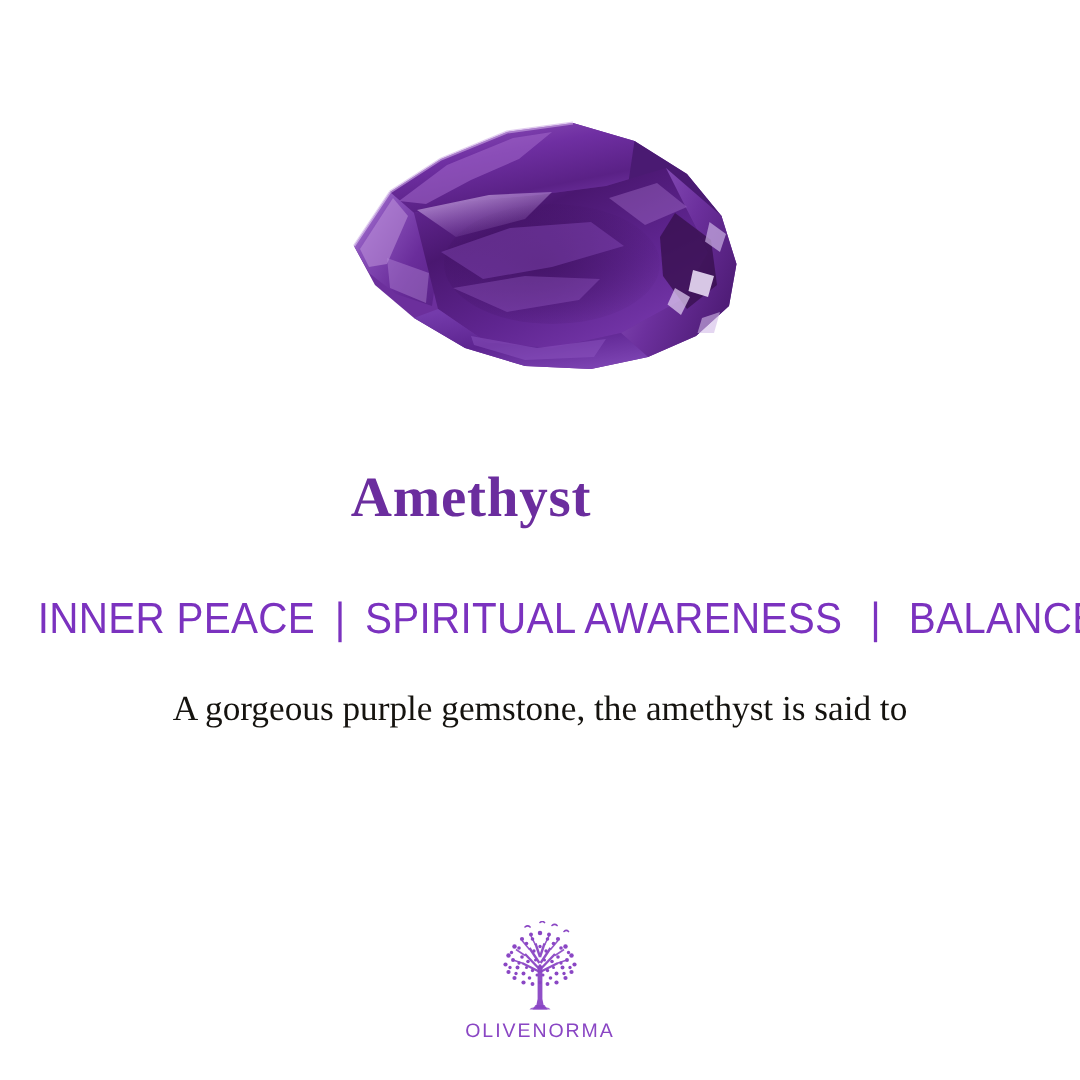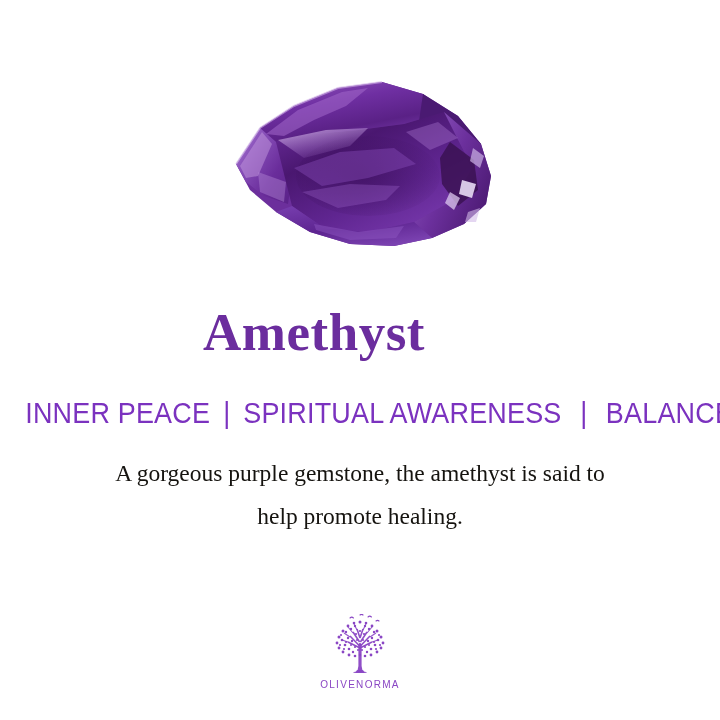--- a/index.html
+++ b/index.html
@@ -37,21 +37,21 @@
 
   
   .title {
     position: absolute;
     left: 0;
     top: 300px;
     width: 628px;
     text-align: center;
     font-family: "Liberation Serif", serif;
     font-weight: bold;
-    font-size: 53px;
+    font-size: 38px;
     line-height: 64px;
     letter-spacing: 0.5px;
     color: #6b2d9e;
     white-space: nowrap;
   }
 
   
   .keywords {
     position: absolute;
     left: 0;
@@ -99,21 +99,21 @@
   .logo-mark {
     display: block;
     margin: 0 auto;
     width: 72px;
     height: 62px;
   }
   .logo-word {
     display: block;
     margin-top: 3px;
     font-family: "Liberation Sans", sans-serif;
-    font-size: 10px;
+    font-size: 13px;
     letter-spacing: 1.3px;
     color: #8a46c4;
     text-align: center;
   }
 </style>
 </head>
 <body>
 
 <div id="card">
 
@@ -205,21 +205,20 @@
   <div class="keywords">
     <span class="kw">INNER PEACE</span>
     <span class="sep">|</span>
     <span class="kw">SPIRITUAL AWARENESS</span>
     <span class="sep wide">|</span>
     <span class="kw">BALANCE</span>
   </div>
 
   <div class="description">
     <span class="line">A gorgeous purple gemstone, the amethyst is said to</span>
-    <span class="line">help promote healing.</span>
   </div>
 
   <div class="logo">
     <svg class="logo-mark" viewBox="0 0 72 62" aria-hidden="true">
       <g fill="#8a46c4">
 
         <path d="M34.4 30 L34.4 52 L33.2 58 L38.8 58 L37.6 52 L37.6 30 Z" opacity="0.95"></path>
         <path d="M33 56 L39 56 L41 59 L31 59 Z" opacity="0.9"></path>
 
         <path d="M30 58 q6 -2 12 0 l1 1 h-14 Z" opacity="0.8"></path>

